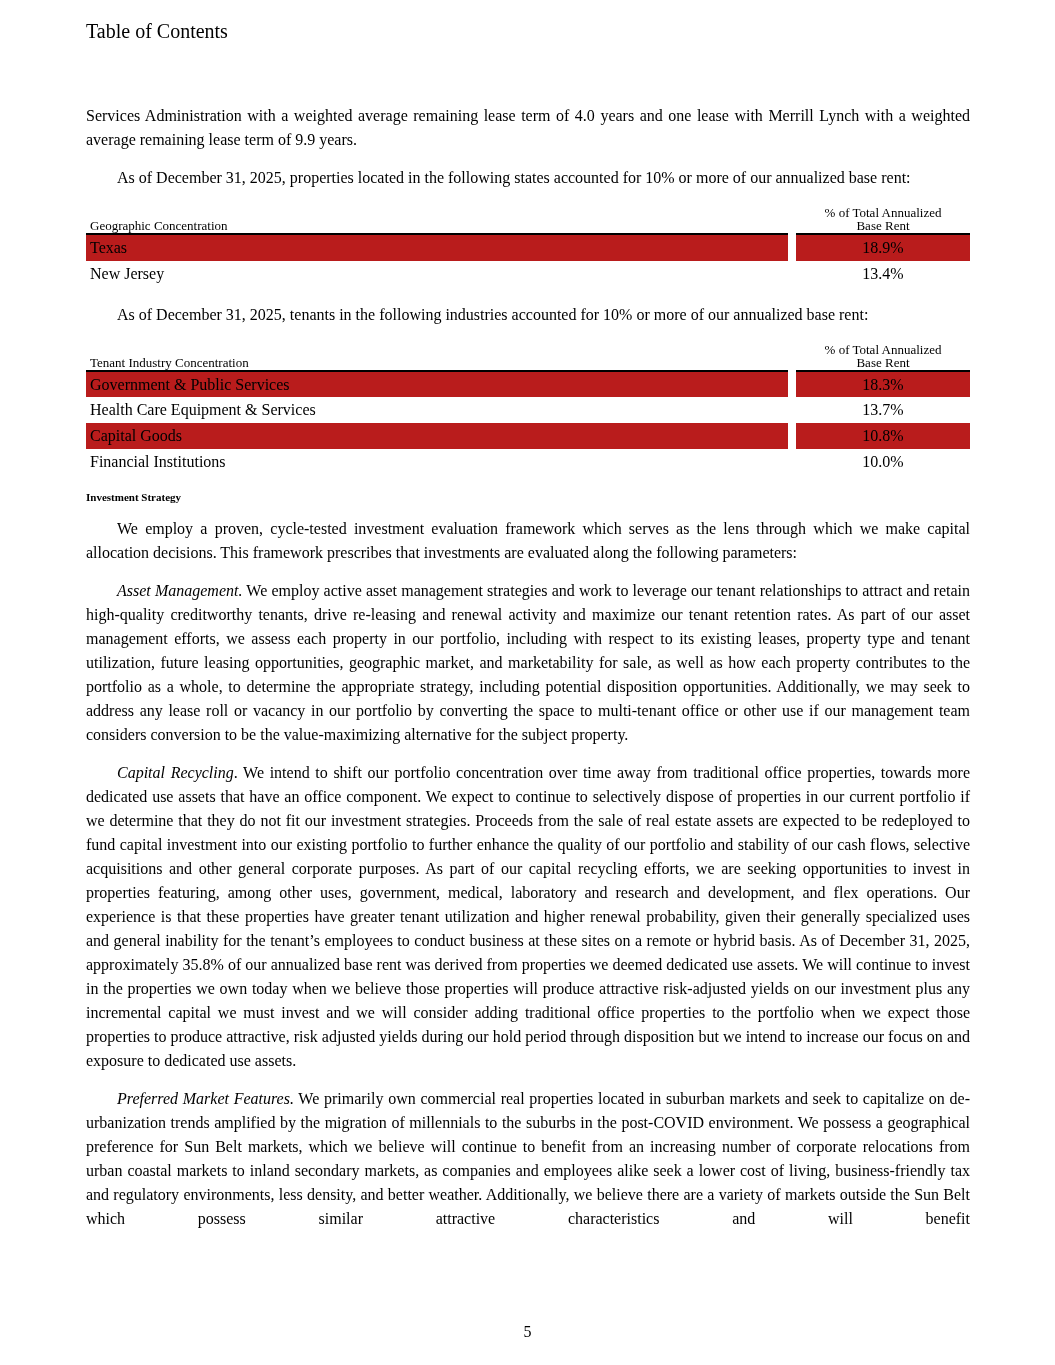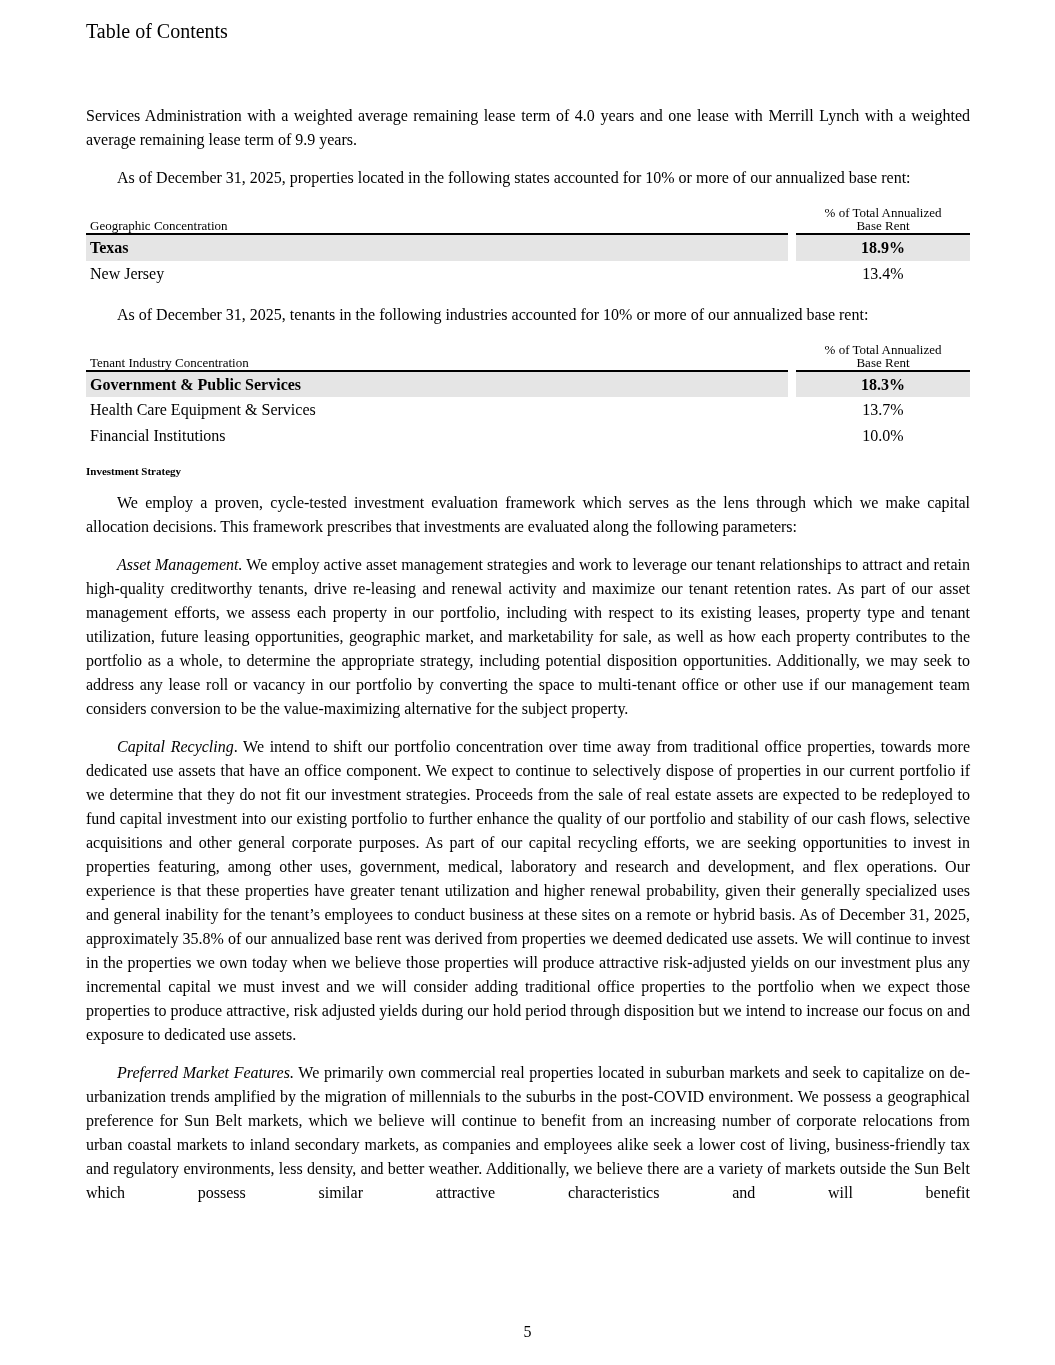--- a/index.html
+++ b/index.html
@@ -14,21 +14,21 @@
   p.indent { text-indent: 31px; }
   .first-p { margin-bottom: 14px; }
   table { width: 884px; border-collapse: separate; border-spacing: 0; margin: 16px 0 16px 0; }
   th { font-size: 13px; font-weight: normal; vertical-align: bottom; padding: 0 4px 1px 4px; line-height: 13px; }
   th.left { text-align: left; }
   th.right { text-align: center; width: 166px; }
   th.spacer, td.spacer { width: 8px; padding: 0; border: none; background: transparent !important; }
   thead tr th.left, thead tr th.right { border-bottom: 2px solid #000; }
   td { font-size: 16px; padding: 2px 4px; height: 21.8px; line-height: 21.8px; }
   td.val { text-align: center; }
-  tr.shade td.c { background: #e5e5e5; font-weight: bold; }
+  tr.shade td.c { background: #b91c1c; }
   h3 { font-size: 11px; font-weight: bold; margin: 0 0 14px 0; }
   em { font-style: italic; }
   .pagenum { position: absolute; top: 1323px; left: 0; width: 1055px; text-align: center; font-size: 16px; }
 </style>
 </head>
 <body>
 
 <div class="toc">Table of Contents</div>
 
 <div class="content">
@@ -77,20 +77,25 @@
       <tr class="shade">
         <td class="c">Government &amp; Public Services</td>
         <td class="spacer"></td>
         <td class="c val">18.3%</td>
       </tr>
       <tr>
         <td class="c">Health Care Equipment &amp; Services</td>
         <td class="spacer"></td>
         <td class="c val">13.7%</td>
       </tr>
+      <tr class="shade">
+        <td class="c">Capital Goods</td>
+        <td class="spacer"></td>
+        <td class="c val">10.8%</td>
+      </tr>
       <tr>
         <td class="c">Financial Institutions</td>
         <td class="spacer"></td>
         <td class="c val">10.0%</td>
       </tr>
     </tbody>
   </table>
 
   <h3>Investment Strategy</h3>
 

